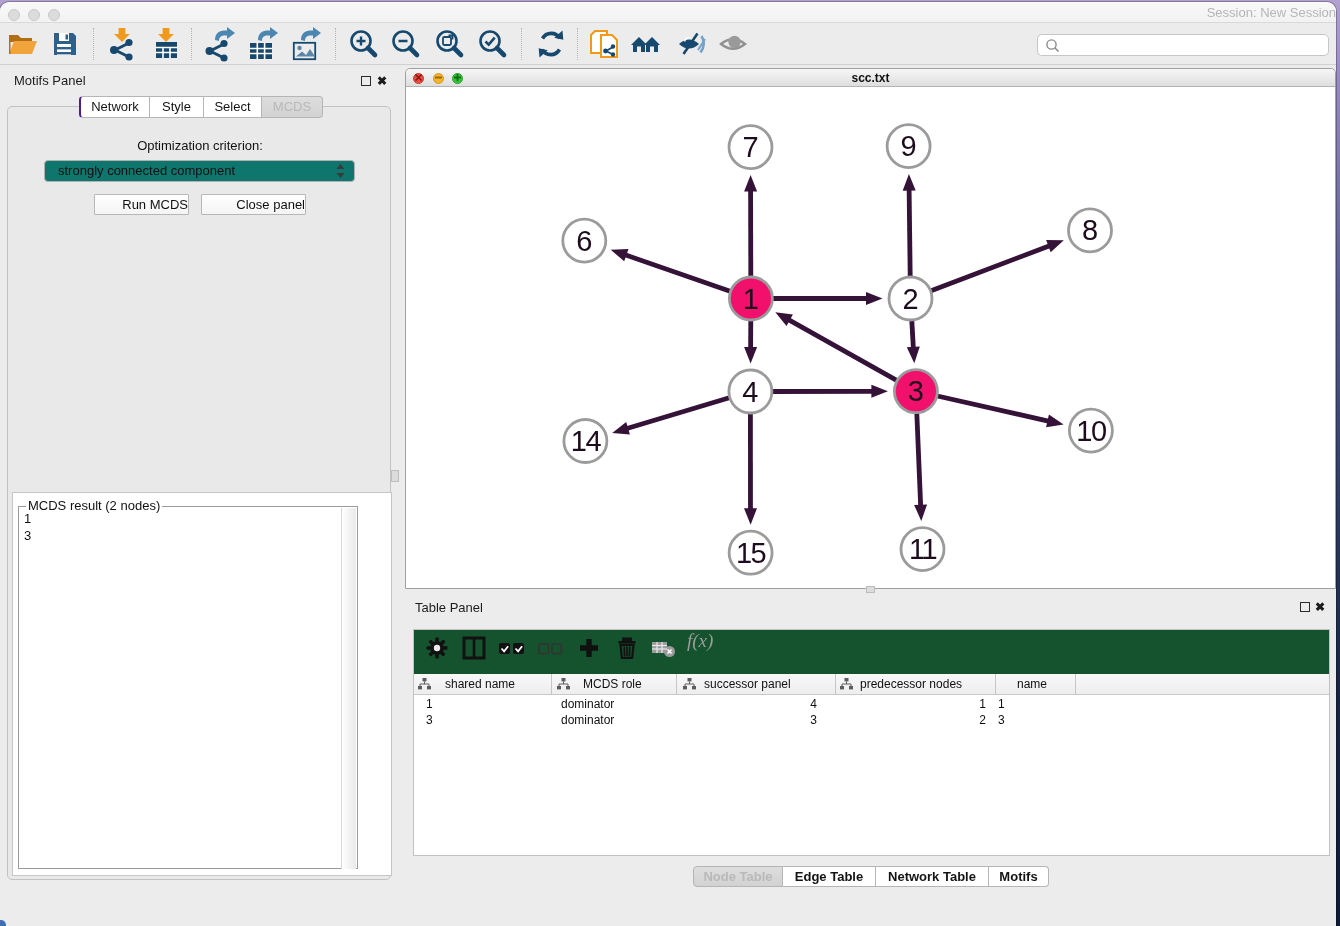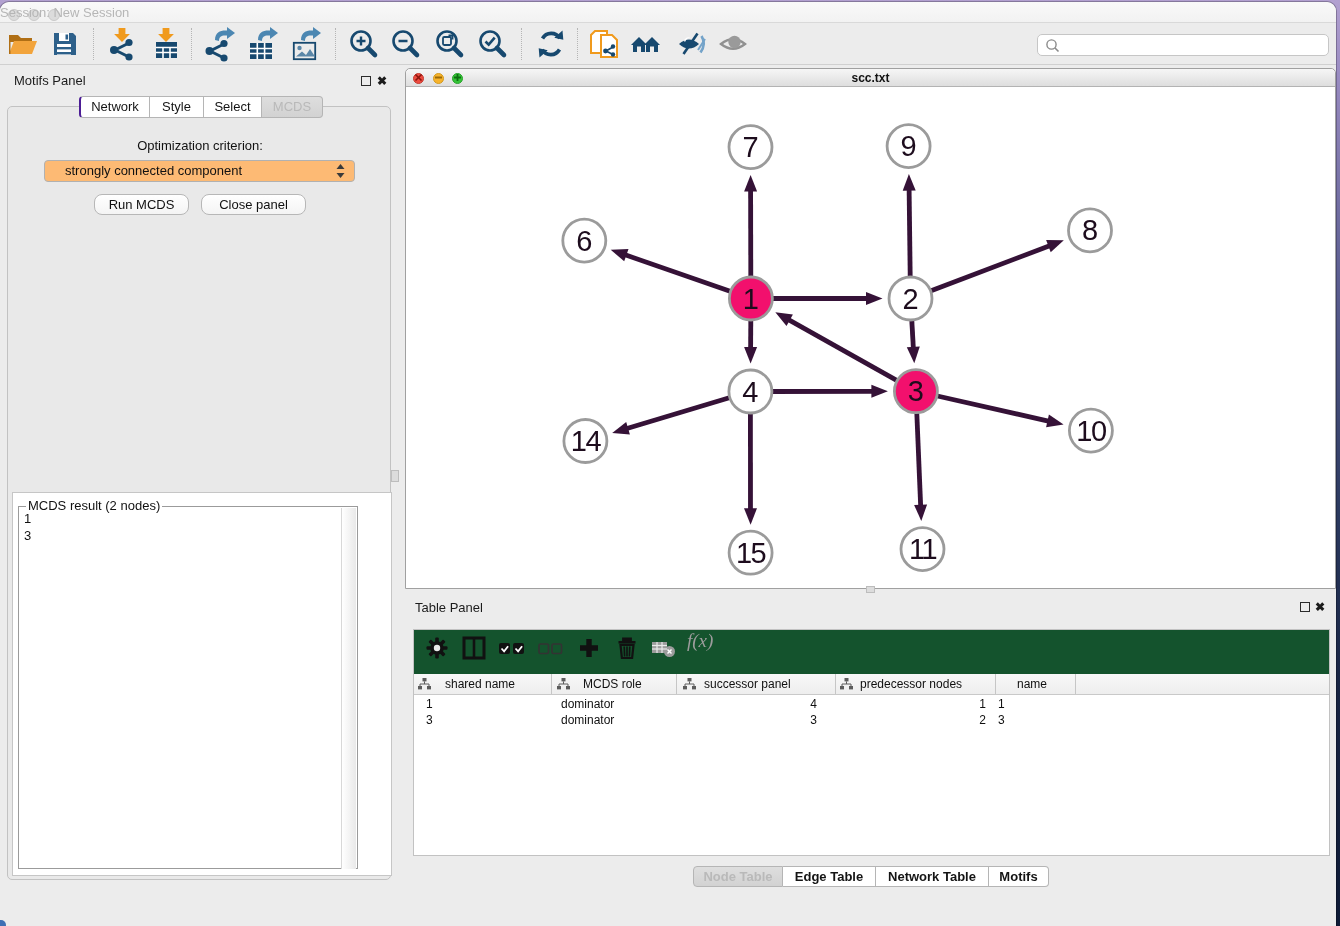--- a/index.html
+++ b/index.html
@@ -2,38 +2,38 @@
 <html><head><meta charset="utf-8"><style>
 *{margin:0;padding:0;box-sizing:border-box}
 html,body{width:1340px;height:926px;overflow:hidden}
 body{font-family:"Liberation Sans",sans-serif;
 background:linear-gradient(180deg,#b2a0d0 0%,#9a8cc2 8%,#5d5f92 30%,#2c3a60 55%,#172342 75%,#0e1a36 100%);}
 .win{position:absolute;left:0;top:2px;width:1336px;height:924px;background:#ececec;border-radius:9px 9px 0 0;overflow:hidden;box-shadow:0 0 0 1px rgba(0,0,0,.25)}
 .abs{position:absolute}
 
 .titlebar{left:0;top:0;width:1336px;height:21px;background:linear-gradient(#f9f9f9,#f2f2f2);border-bottom:1px solid #d9d9d9;border-radius:9px 9px 0 0}
 .tl{position:absolute;top:7px;width:12px;height:12px;border-radius:50%;background:#dcdcdc;border:1px solid #c9c9c9}
-.wtitle{position:absolute;top:3px;left:0;width:100%;text-align:left;font-size:13px;color:#b6b6b6}
+.wtitle{position:absolute;top:3px;left:0;width:100%;text-align:right;font-size:13px;color:#b6b6b6}
 
 .toolbar{left:0;top:21px;width:1336px;height:42px;background:#ececec;border-bottom:1px solid #d0d0d0}
 .tsep{position:absolute;top:5px;height:32px;width:0;border-left:1px dotted #b5b5b5}
 .ticon{position:absolute;top:3px;width:36px;height:36px}
 .search{position:absolute;left:1037px;top:11px;width:292px;height:22px;background:#fff;border:1px solid #c6c6c6;border-radius:5px}
 
 .cp-title{left:14px;top:71px;font-size:13px;color:#1c1c1c}
 .sqbtn{width:10px;height:10px;border:1.6px solid #2b2b2b}
 .xbtn{font-size:12px;font-weight:bold;color:#1b1b1b;line-height:10px}
 .tabs{left:79px;top:94px;height:22px;display:flex}
 .tab{height:22px;border:1px solid #b5b5b5;border-left:none;background:#fff;color:#141414;font-size:13px;line-height:20px;text-align:center}
 .tab.first{border-left:2px solid #4c1d95;border-radius:4px 0 0 4px}
 .tab.sel{background:linear-gradient(#dedede,#d2d2d2);color:#b9b9b9;border-radius:0 4px 4px 0}
 .cpbox{left:7px;top:104px;width:384px;height:774px;background:#e9e9e9;border:1px solid #c2c2c2;border-radius:5px}
 .optlabel{left:0;top:136px;width:400px;text-align:center;font-size:13px;color:#111}
-.selbox{left:44px;top:158px;width:311px;height:22px;background:#fdba74;border:1px solid #b1b1b1;border-radius:4px;font-size:13px;color:#111;line-height:20px;padding-left:20px}
-.btn{height:21px;background:linear-gradient(#ffffff,#f4f4f4);border:1px solid #b7b7b7;border-radius:8px;font-size:13px;color:#111;text-align:center;line-height:19px}
+.selbox{left:44px;top:158px;width:311px;height:22px;background:#0f766e;border:1px solid #b1b1b1;border-radius:4px;font-size:13px;color:#111;line-height:20px;padding-left:13px}
+.btn{height:21px;background:linear-gradient(#ffffff,#f4f4f4);border:1px solid #b7b7b7;border-radius:1px;font-size:13px;color:#111;text-align:right;line-height:19px}
 .resultwrap{left:12px;top:490px;width:380px;height:384px;background:#fff;border:1px solid #c6c6c6}
 .fieldset{position:absolute;left:5px;top:13px;width:340px;height:363px;border:1px solid #9b9b9b}
 .legend{position:absolute;left:7px;top:-9px;background:#fff;font-size:13px;color:#111;padding:0 2px}
 .vtrack{position:absolute;right:1px;top:1px;width:15px;height:361px;background:linear-gradient(90deg,#ffffff,#e9e9e9);border-left:1px solid #d8d8d8}
 
 .frame{left:405px;top:66px;width:931px;height:521px;background:#fff;border:1px solid #a0a0a0;border-radius:5px 5px 0 0}
 .ftitle{position:absolute;left:0;top:0;width:100%;height:18px;background:linear-gradient(#f6f6f6,#dedede);border-bottom:1px solid #b3b3b3;border-radius:5px 5px 0 0}
 .light{position:absolute;top:3.5px;width:11px;height:11px;border-radius:50%}
 .fname{position:absolute;top:2px;width:100%;text-align:center;font-size:12px;font-weight:bold;color:#111}
 

